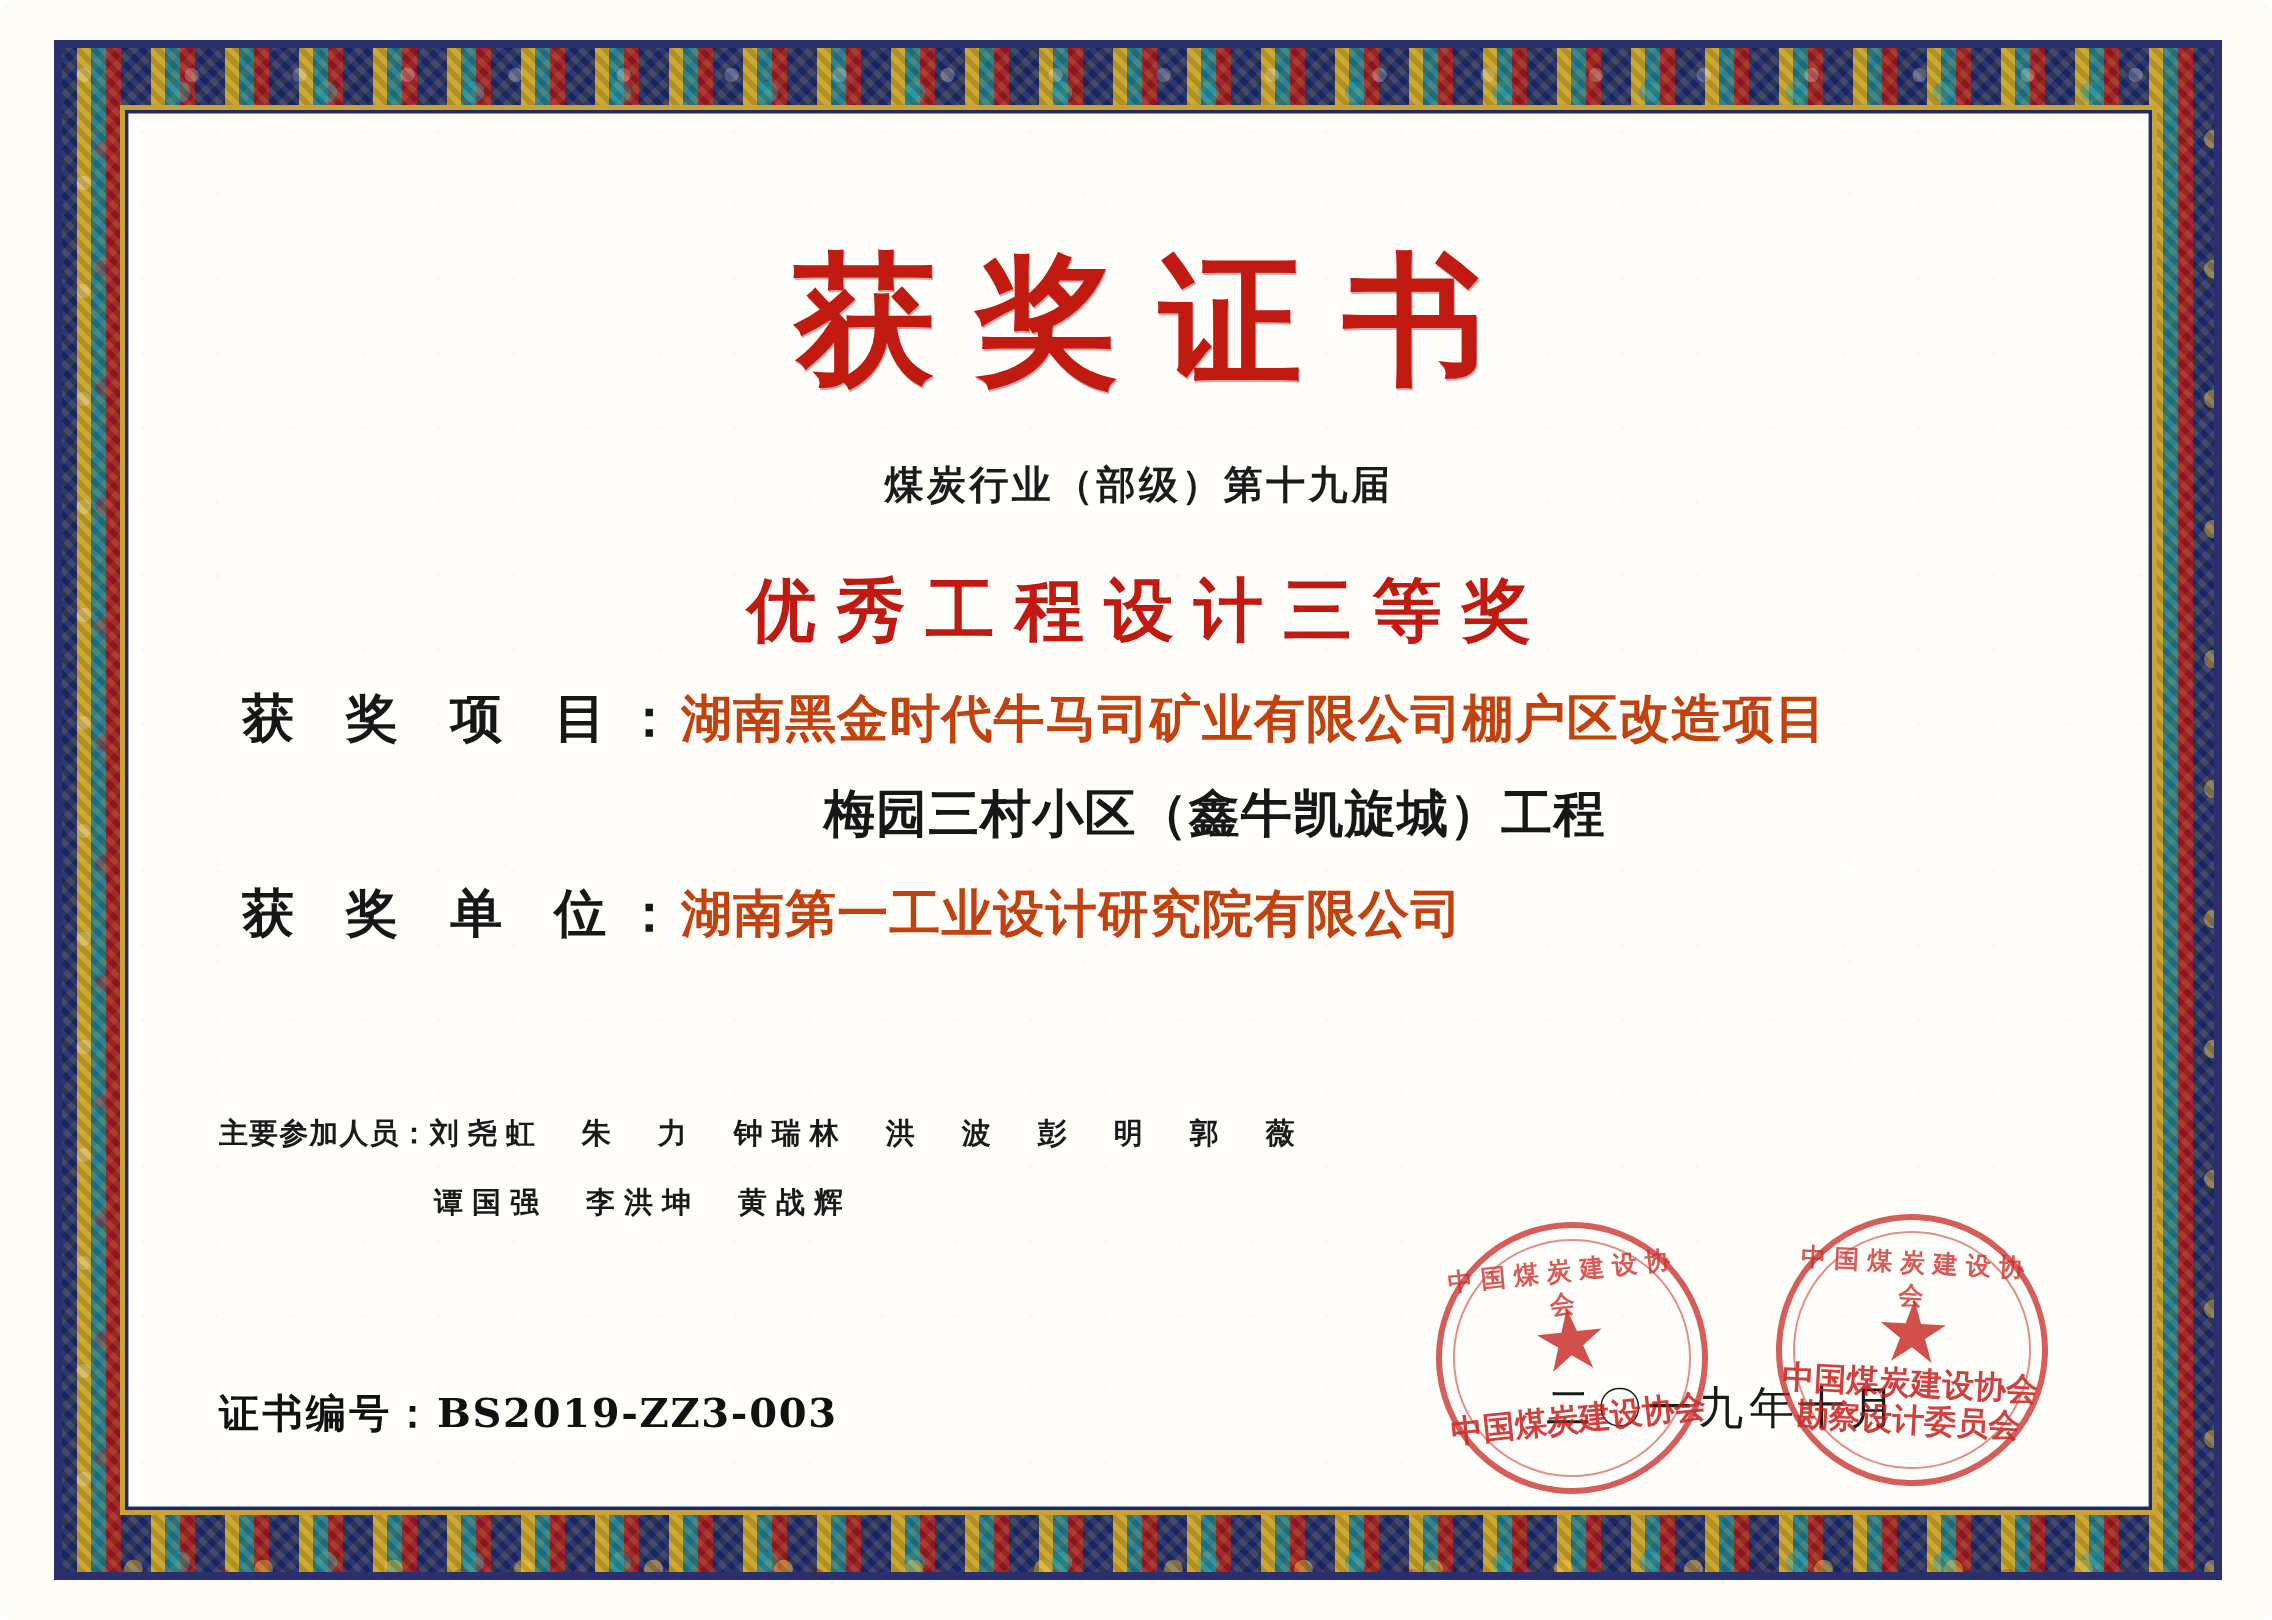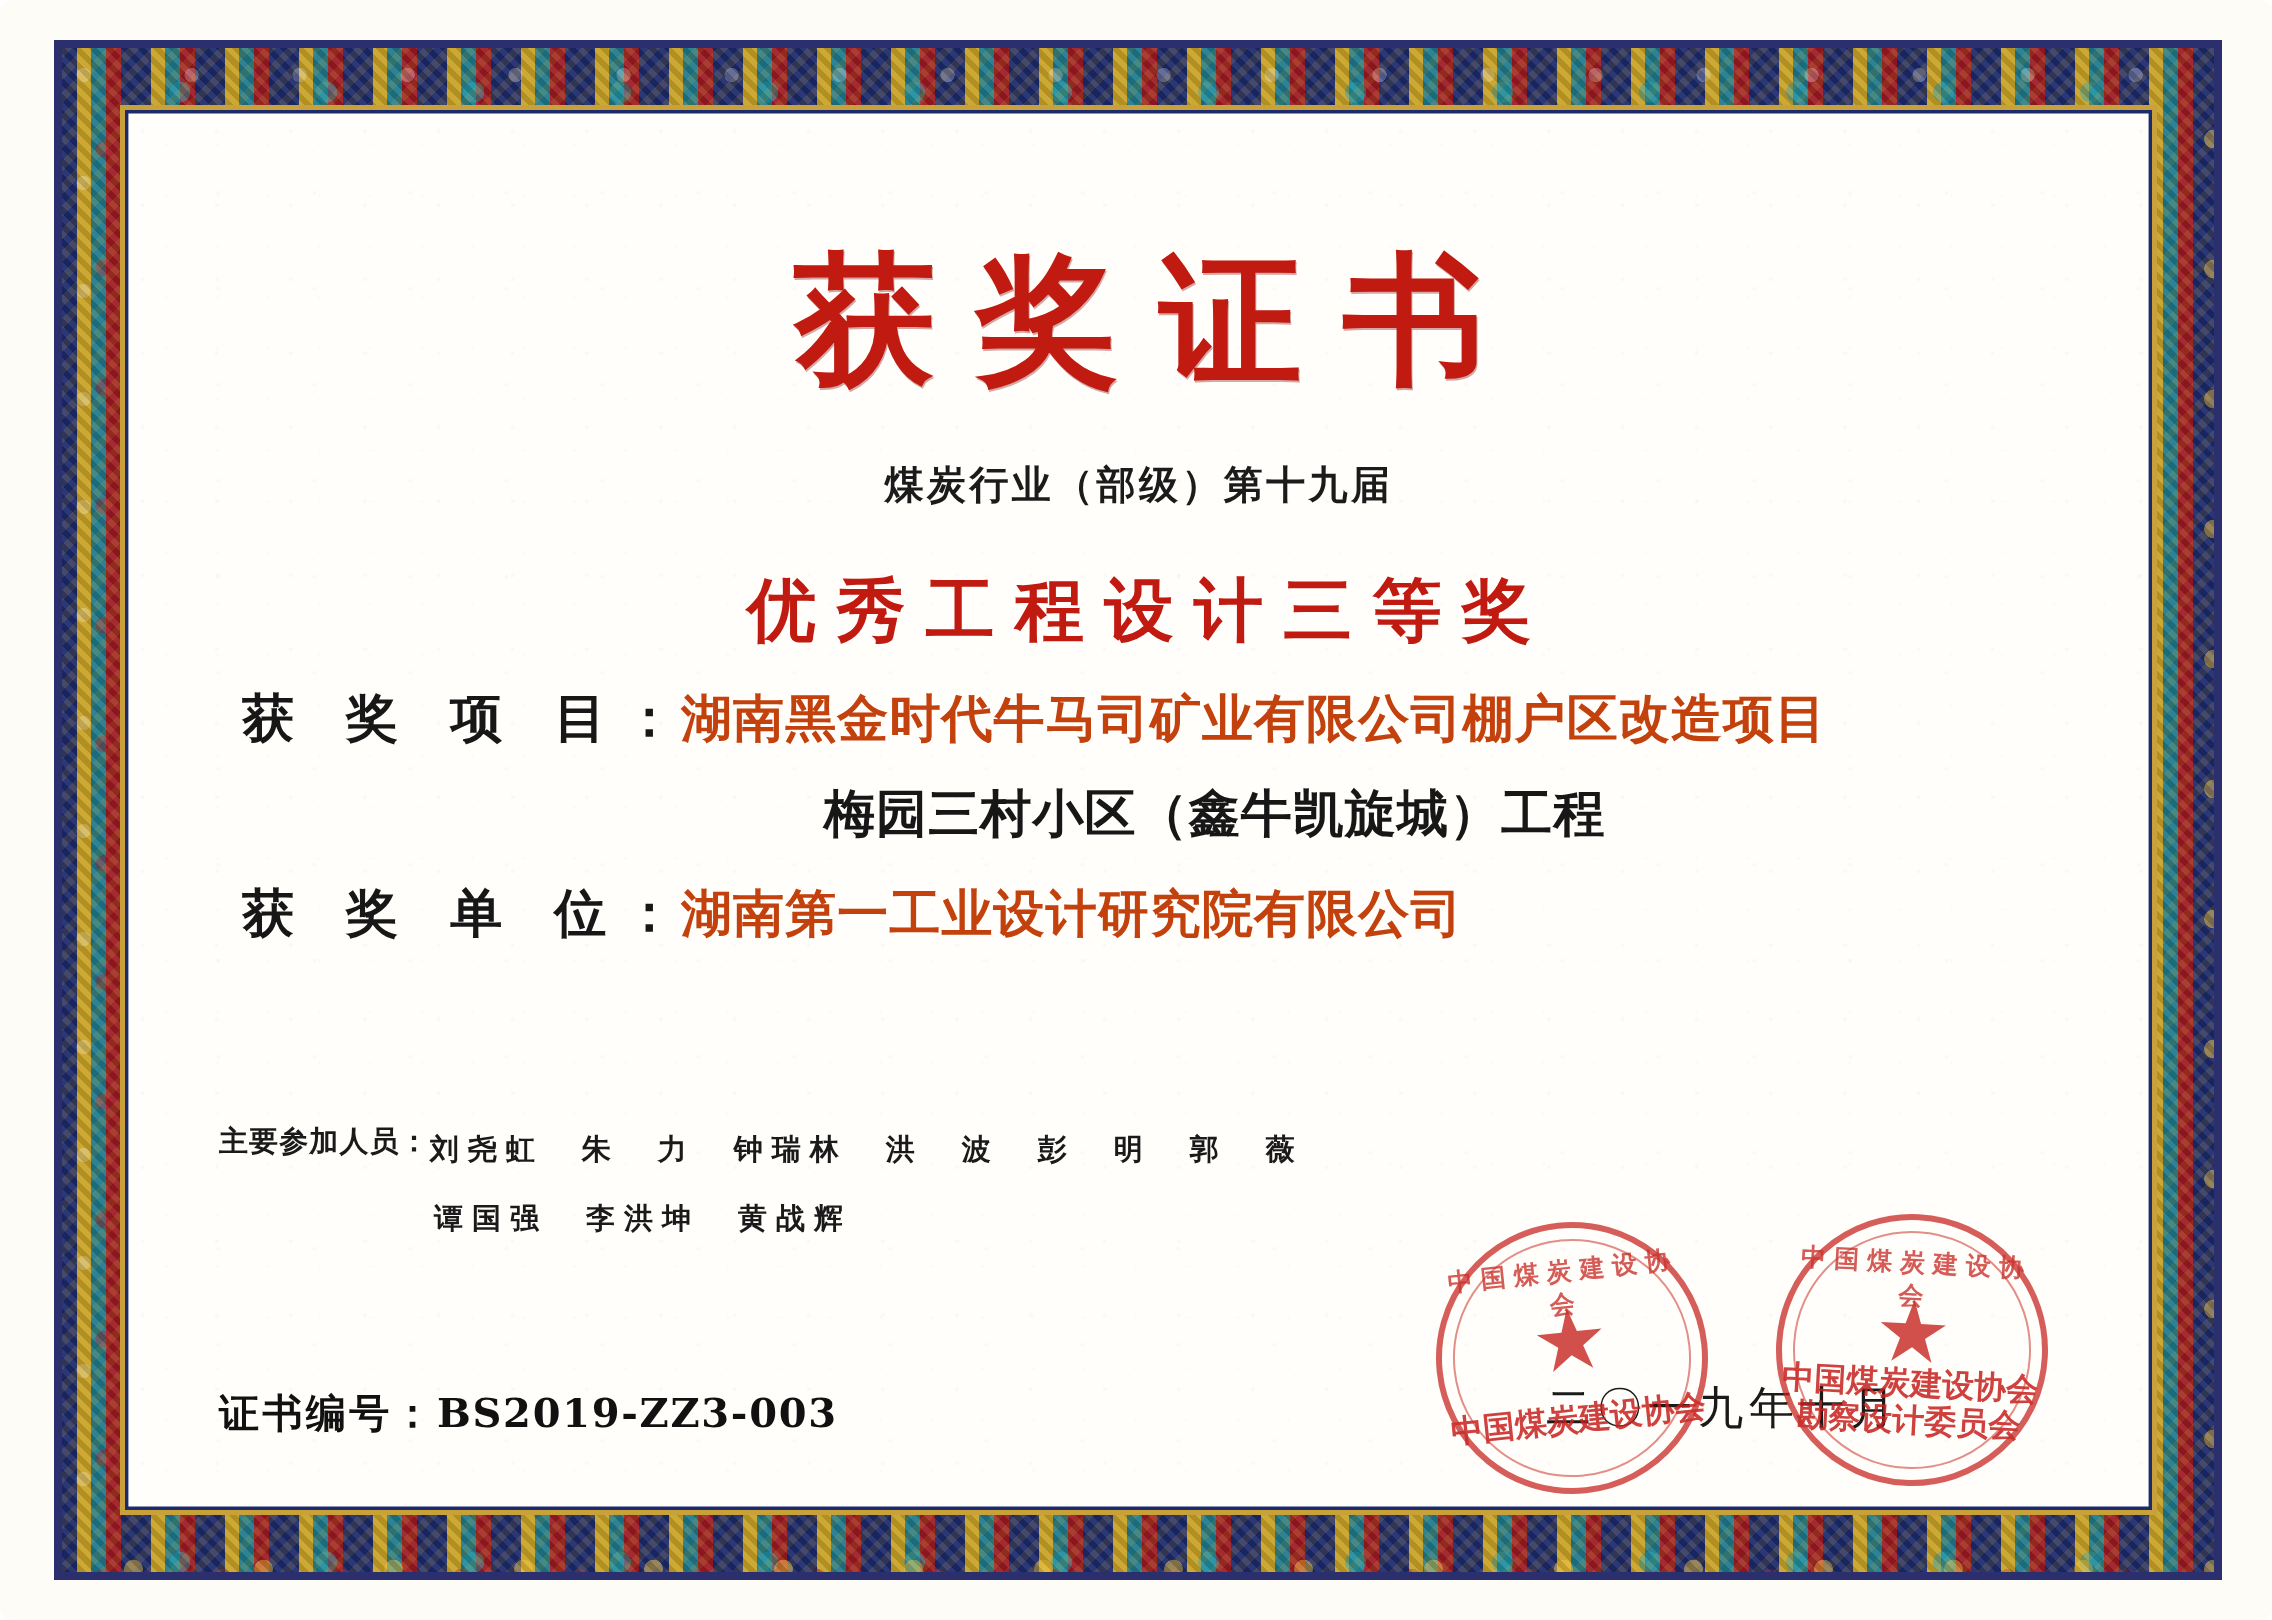--- a/index.html
+++ b/index.html
@@ -205,21 +205,20 @@
     font-weight: bold;
     color: #1a1a1a;
     letter-spacing: 1.1px;
     flex: 0 0 auto;
   }
   .participants-names {
     font-size: 29px;
     font-weight: bold;
     color: #1a1a1a;
     letter-spacing: 9px;
-    margin-top: 16px;
   }
   .participants-line-2 {
     margin-top: 29px;
     margin-left: 215px;
     font-size: 29px;
     font-weight: bold;
     color: #1a1a1a;
     letter-spacing: 9px;
     white-space: nowrap;
   }

